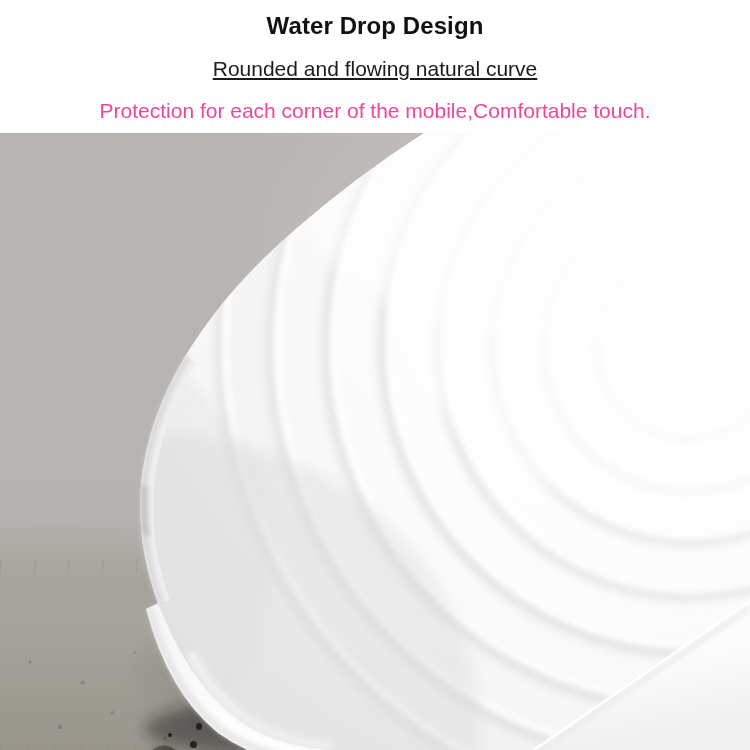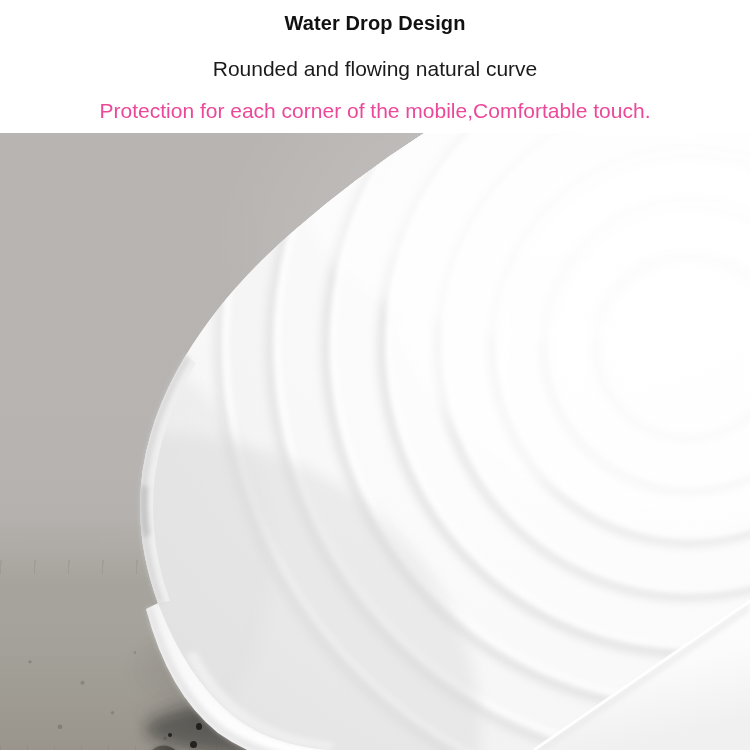--- a/index.html
+++ b/index.html
@@ -27,36 +27,37 @@
     height: 133px;
     background: #ffffff;
     z-index: 40;
   }
   .title {
     position: absolute;
     left: 0;
     top: 12px;
     width: 750px;
     text-align: center;
-    font-size: 20px;
+    font-size: 24px;
     font-weight: bold;
     color: #111111;
     letter-spacing: 0.1px;
     white-space: nowrap;
   }
   .subtitle {
     position: absolute;
     left: 0;
     top: 57px;
     width: 750px;
     text-align: center;
     font-size: 21px;
     font-weight: normal;
     color: #1b1b1b;
     white-space: nowrap;
+    text-decoration: underline;
   }
   .tagline {
     position: absolute;
     left: 0;
     top: 99px;
     width: 750px;
     text-align: center;
     font-size: 21px;
     font-weight: normal;
     color: #ec4899;

